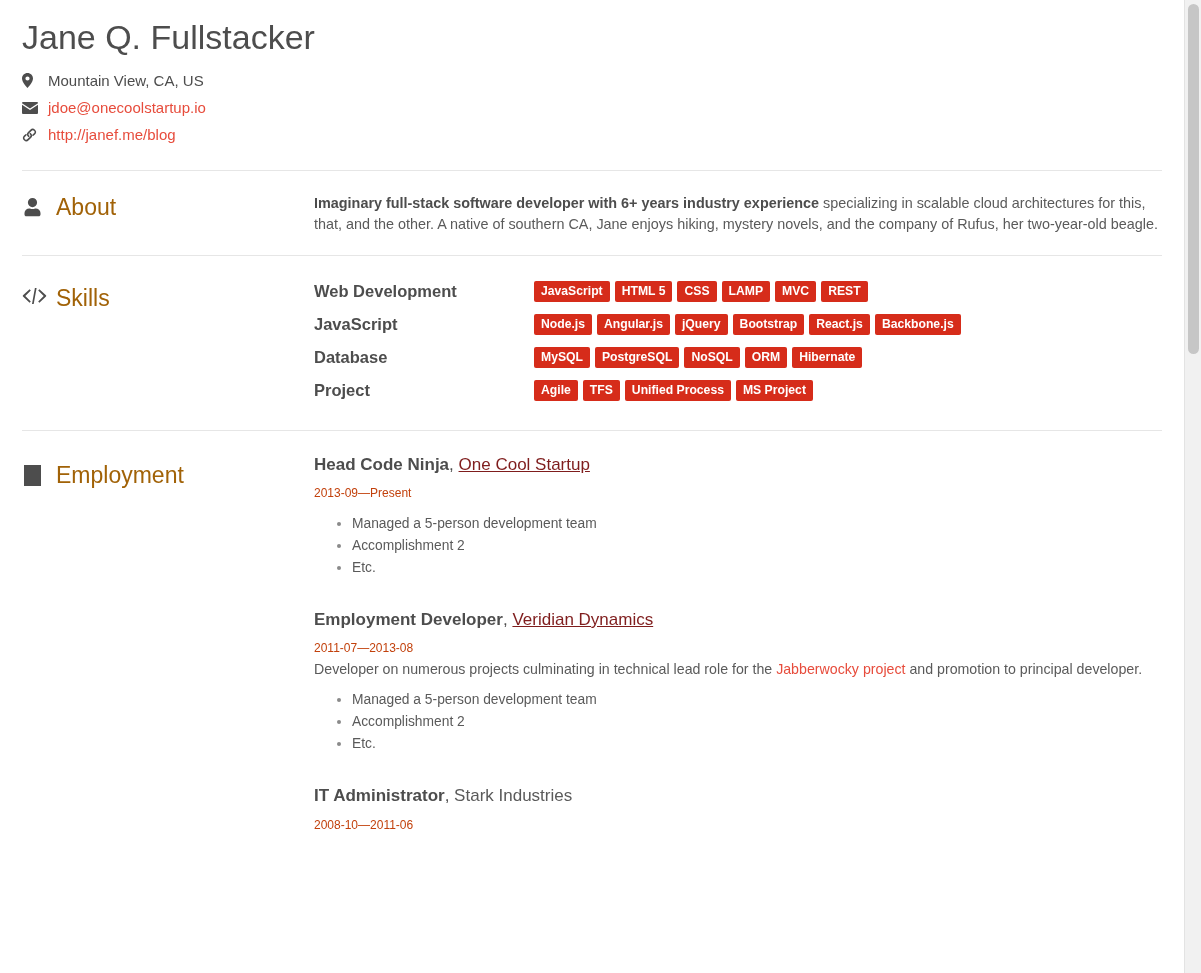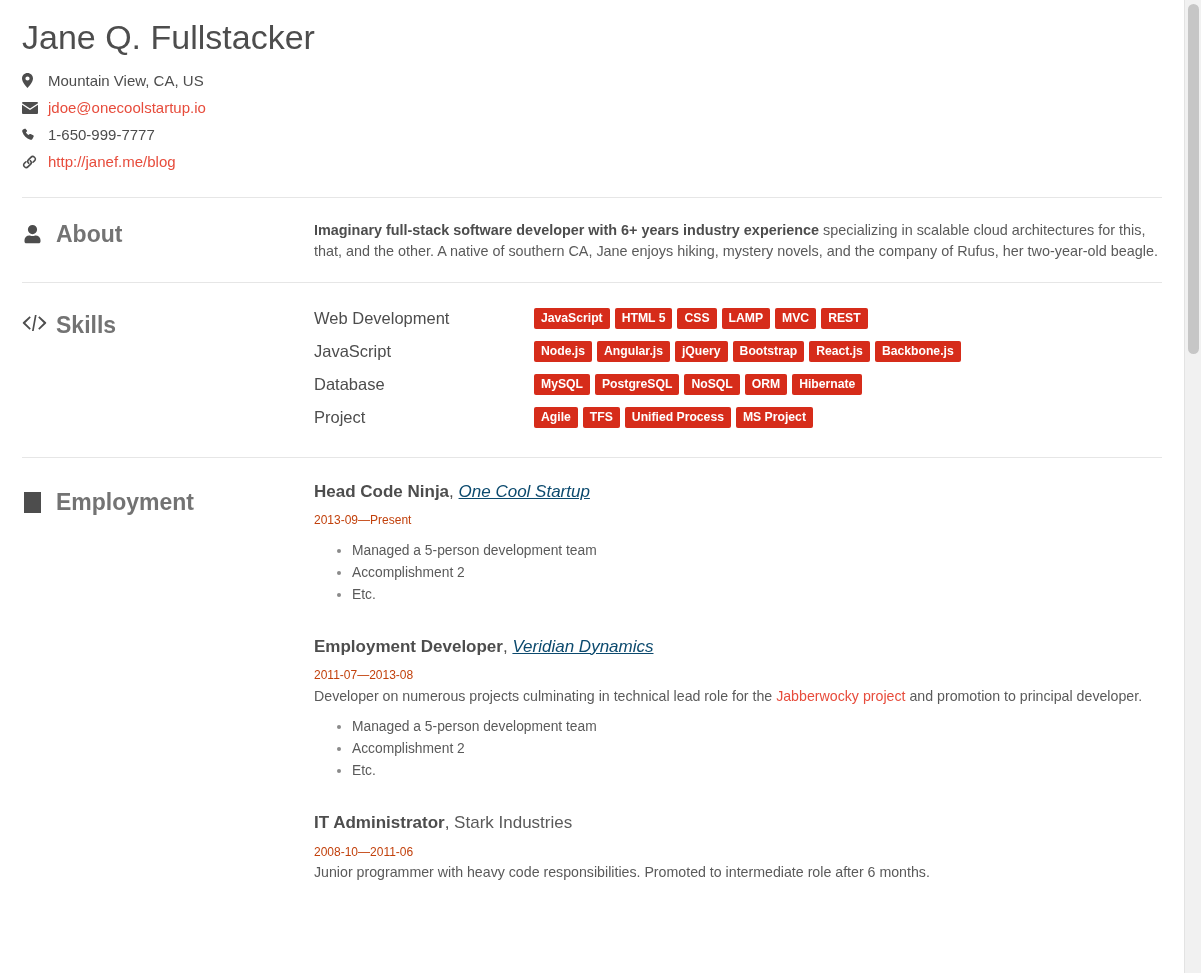--- a/index.html
+++ b/index.html
@@ -95,22 +95,22 @@
     width: 34px;
     min-width: 34px;
     color: #4d4d4d;
     display: inline-flex;
     align-items: center;
     justify-content: flex-start;
     padding-top: 2px;
   }
   .sec-title {
     font-size: 23px;
-    font-weight: 700;
-    color: #737373;
+    font-weight: 400;
+    color: #a16207;
     line-height: 1.1;
   }
   .sec-body {
     flex: 1;
     font-size: 14.4px;
     line-height: 1.45;
     color: #5a5a5a;
   }
 
   
@@ -119,21 +119,21 @@
   
   .skills-grid { display: block; }
   .skill-row {
     display: flex;
     align-items: flex-start;
     margin-bottom: 6px;
   }
   .skill-cat {
     width: 220px;
     min-width: 220px;
-    font-weight: normal;
+    font-weight: bold;
     font-size: 16.5px;
     color: #4d4d4d;
     line-height: 27px;
   }
   .skill-tags { display: flex; flex-wrap: wrap; gap: 5px; padding-top: 3px; }
   .tag {
     background: #d62c1a;
     color: #ffffff;
     font-size: 12.2px;
     font-weight: bold;
@@ -145,21 +145,21 @@
 
   
   .job { margin-bottom: 30px; }
   .job:last-child { margin-bottom: 12px; }
   .job-title {
     font-size: 17px;
     color: #4d4d4d;
     margin-bottom: 8px;
   }
   .job-title .role { font-weight: bold; }
-  .job-title .org-link { color: #0c4a6e; font-style: italic; }
+  .job-title .org-link { color: #7f1d1d; }
   .job-title .org-plain { color: #5a5a5a; }
   .job-dates { font-size: 12px; color: #c2410c; }
   .job-desc { font-size: 14.2px; color: #5a5a5a; margin-top: 1px; }
   .job-desc a { color: #e74c3c; text-decoration: none; }
   ul.bullets {
     margin: 11px 0 0 0;
     padding-left: 38px;
     font-size: 13.8px;
     color: #5a5a5a;
   }
@@ -186,28 +186,20 @@
         </span>
         <span>Mountain View, CA, US</span>
       </div>
       <div class="contact-row">
         <span class="contact-ico">
           <svg width="16" height="12" viewBox="0 0 16 12">
               <path fill="#4d4d4d" d="M0 1.2 8 6.4l8-5.2V1a1 1 0 0 0-1-1H1a1 1 0 0 0-1 1zM16 2.7 8 7.9 0 2.7V11a1 1 0 0 0 1 1h14a1 1 0 0 0 1-1z"></path>
             </svg>
         </span>
         <a class="link" href="#">jdoe@onecoolstartup.io</a>
-      </div>
-      <div class="contact-row">
-        <span class="contact-ico">
-          <svg width="14" height="14" viewBox="0 0 14 14">
-              <path fill="#4d4d4d" d="M3.2 0.4 1 1.6C.3 2 0 2.9.3 3.7c1.2 3.8 4.2 6.8 8 8 .8.3 1.7 0 2.1-.8l1.2-2.2c.3-.5.1-1.1-.4-1.4L8.6 6c-.4-.2-.9-.1-1.2.2l-.8.9A10 10 0 0 1 3.9 4.4l.9-.8c.3-.3.4-.8.2-1.2L3.4.8A1 1 0 0 0 3.2.4z"></path>
-            </svg>
-        </span>
-        <span>1-650-999-7777</span>
       </div>
       <div class="contact-row">
         <span class="contact-ico">
           <svg width="15" height="14" viewBox="0 0 15 14">
               <path fill="#4d4d4d" d="M6 8.7a3.3 3.3 0 0 1 0-4.7L8.3 1.7a3.3 3.3 0 1 1 4.7 4.7l-1.2 1.2a.8.8 0 1 1-1.1-1.1l1.2-1.2a1.7 1.7 0 1 0-2.4-2.4L7.1 5.2a1.7 1.7 0 0 0 0 2.4.8.8 0 1 1-1.1 1.1zM9 5.3a3.3 3.3 0 0 1 0 4.7l-2.3 2.3a3.3 3.3 0 1 1-4.7-4.7l1.2-1.2a.8.8 0 1 1 1.1 1.1L3.1 8.7a1.7 1.7 0 1 0 2.4 2.4l2.4-2.3a1.7 1.7 0 0 0 0-2.4.8.8 0 1 1 1.1-1.1z"></path>
             </svg>
         </span>
         <a class="link" href="#">http://janef.me/blog</a>
       </div>
     </div>
@@ -330,23 +322,20 @@
             <li>Accomplishment 2</li>
             <li>Etc.</li>
           </ul>
         </div>
 
         <div class="job">
           <div class="job-title">
             <span class="role">IT Administrator</span><span>, </span><span class="org-plain">Stark Industries</span>
           </div>
           <div class="job-dates">2008-10—2011-06</div>
-          <div class="job-desc">
-            <span>Junior programmer with heavy code responsibilities. Promoted to intermediate role after 6 months.</span>
-          </div>
 
         </div>
 
       </div>
     </div>
 
   </div>
 
   <div class="scrollbar">
     <div class="thumb"></div>

